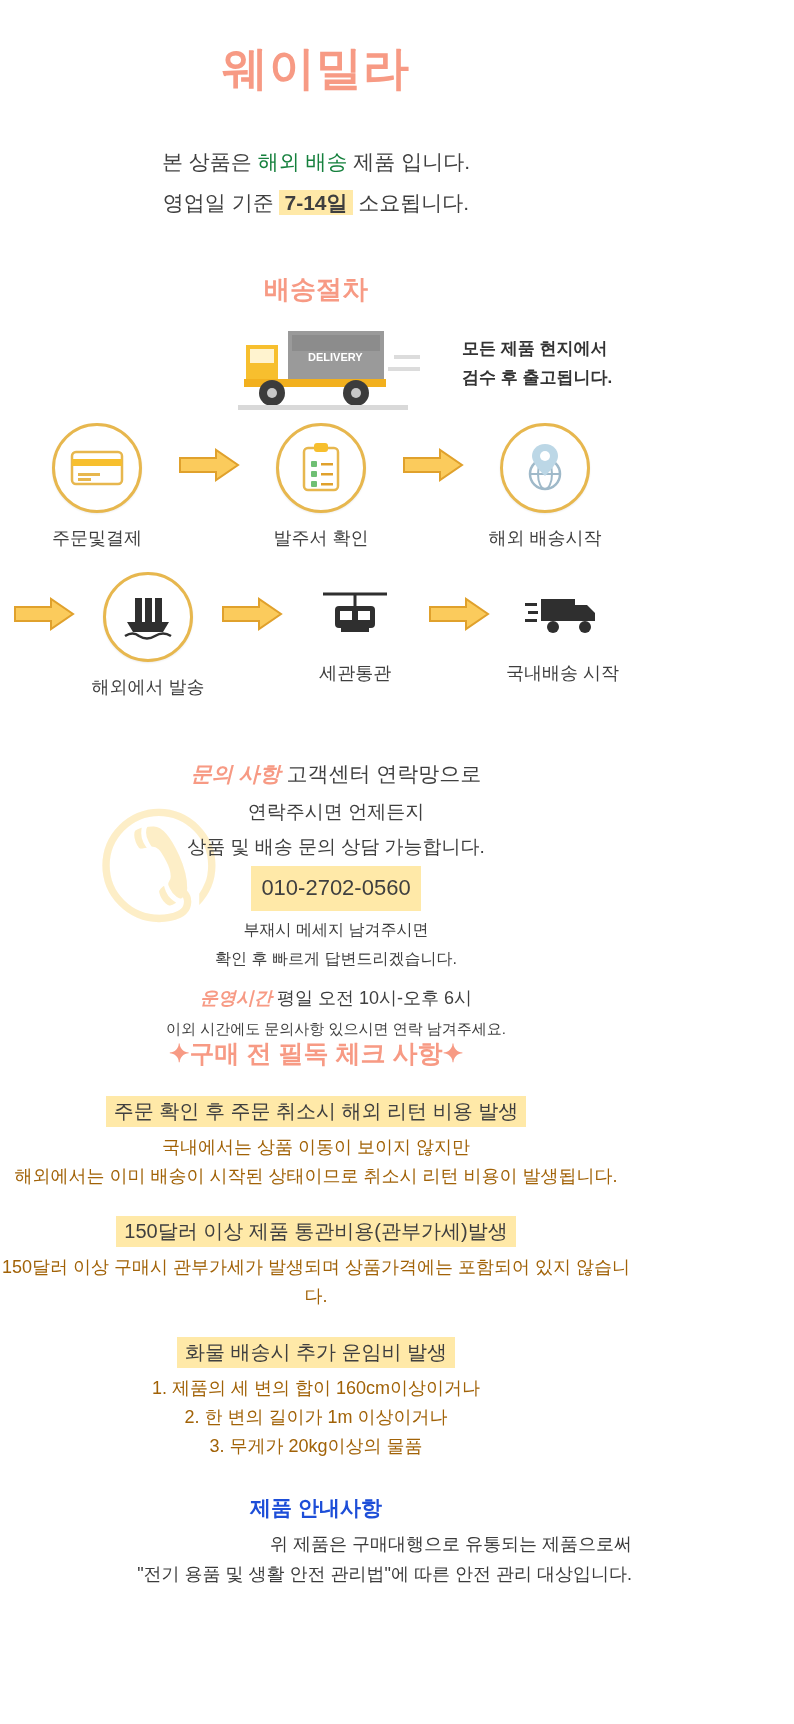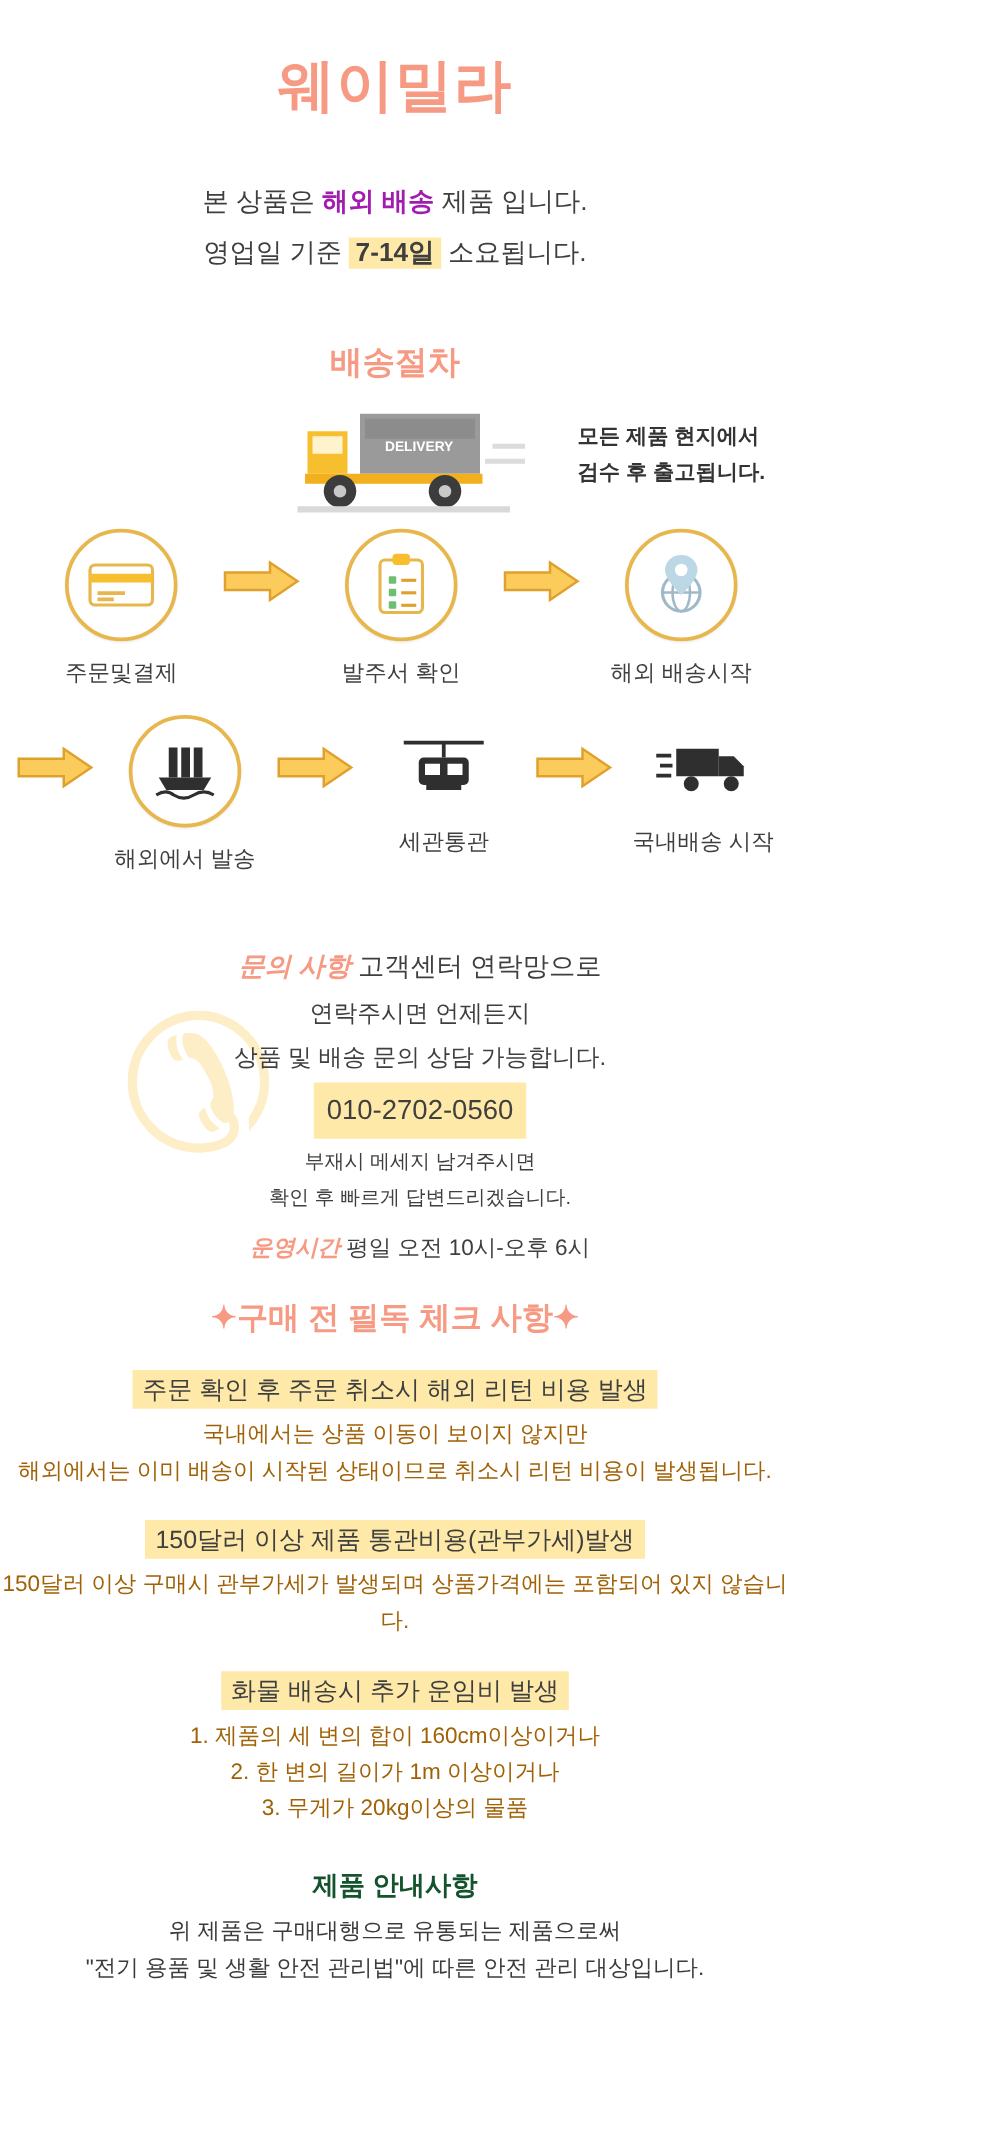--- a/index.html
+++ b/index.html
@@ -32,21 +32,21 @@
   }
 
   
   .intro {
     margin-top: 42px;
     text-align: center;
     font-size: 21px;
     line-height: 1.95;
     color: #3f3f3f;
   }
-  .hl-orange { color: #a21caf; font-weight: bold; }
+  .hl-orange { color: #15803d; font-weight: normal; }
   .hl-mark {
     background: #ffe9a8;
     font-weight: bold;
     padding: 1px 5px;
     color: #3f3f3f;
   }
 
   
   .steps-title {
     margin-top: 48px;
@@ -167,25 +167,25 @@
     margin-top: 6px;
     font-size: 18px;
     line-height: 1.6;
     color: #a16207;
   }
   .last-head {
     margin-top: 34px;
     text-align: center;
     font-size: 21px;
     font-weight: bold;
-    color: #14532d;
+    color: #1d4ed8;
   }
   .last-body {
     margin-top: 8px;
-    text-align: center;
+    text-align: right;
     font-size: 18px;
     line-height: 1.65;
     padding-bottom: 60px;
   }
 </style>
 </head>
 <body>
 
 <div class="page">
 
@@ -362,20 +362,21 @@
       <div>연락주시면 언제든지</div>
       <div>상품 및 배송 문의 상담 가능합니다.</div>
       <div>
         <span class="phone-number">010-2702-0560</span>
       </div>
       <div class="small-note">부재시 메세지 남겨주시면</div>
       <div class="small-note">확인 후 빠르게 답변드리겠습니다.</div>
       <div class="hours-line">
         <span class="hl-pink">운영시간</span><span> 평일 오전 10시-오후 6시</span>
       </div>
+      <div style="font-size:15px;">이외 시간에도 문의사항 있으시면 연락 남겨주세요.</div>
     </div>
   </div>
 
   <div class="check-title">✦구매 전 필독 체크 사항✦</div>
 
   <div class="block">
     <span class="block-head">주문 확인 후 주문 취소시 해외 리턴 비용 발생</span>
     <div class="block-body">
       <div>국내에서는 상품 이동이 보이지 않지만</div>
       <div>해외에서는 이미 배송이 시작된 상태이므로 취소시 리턴 비용이 발생됩니다.</div>

